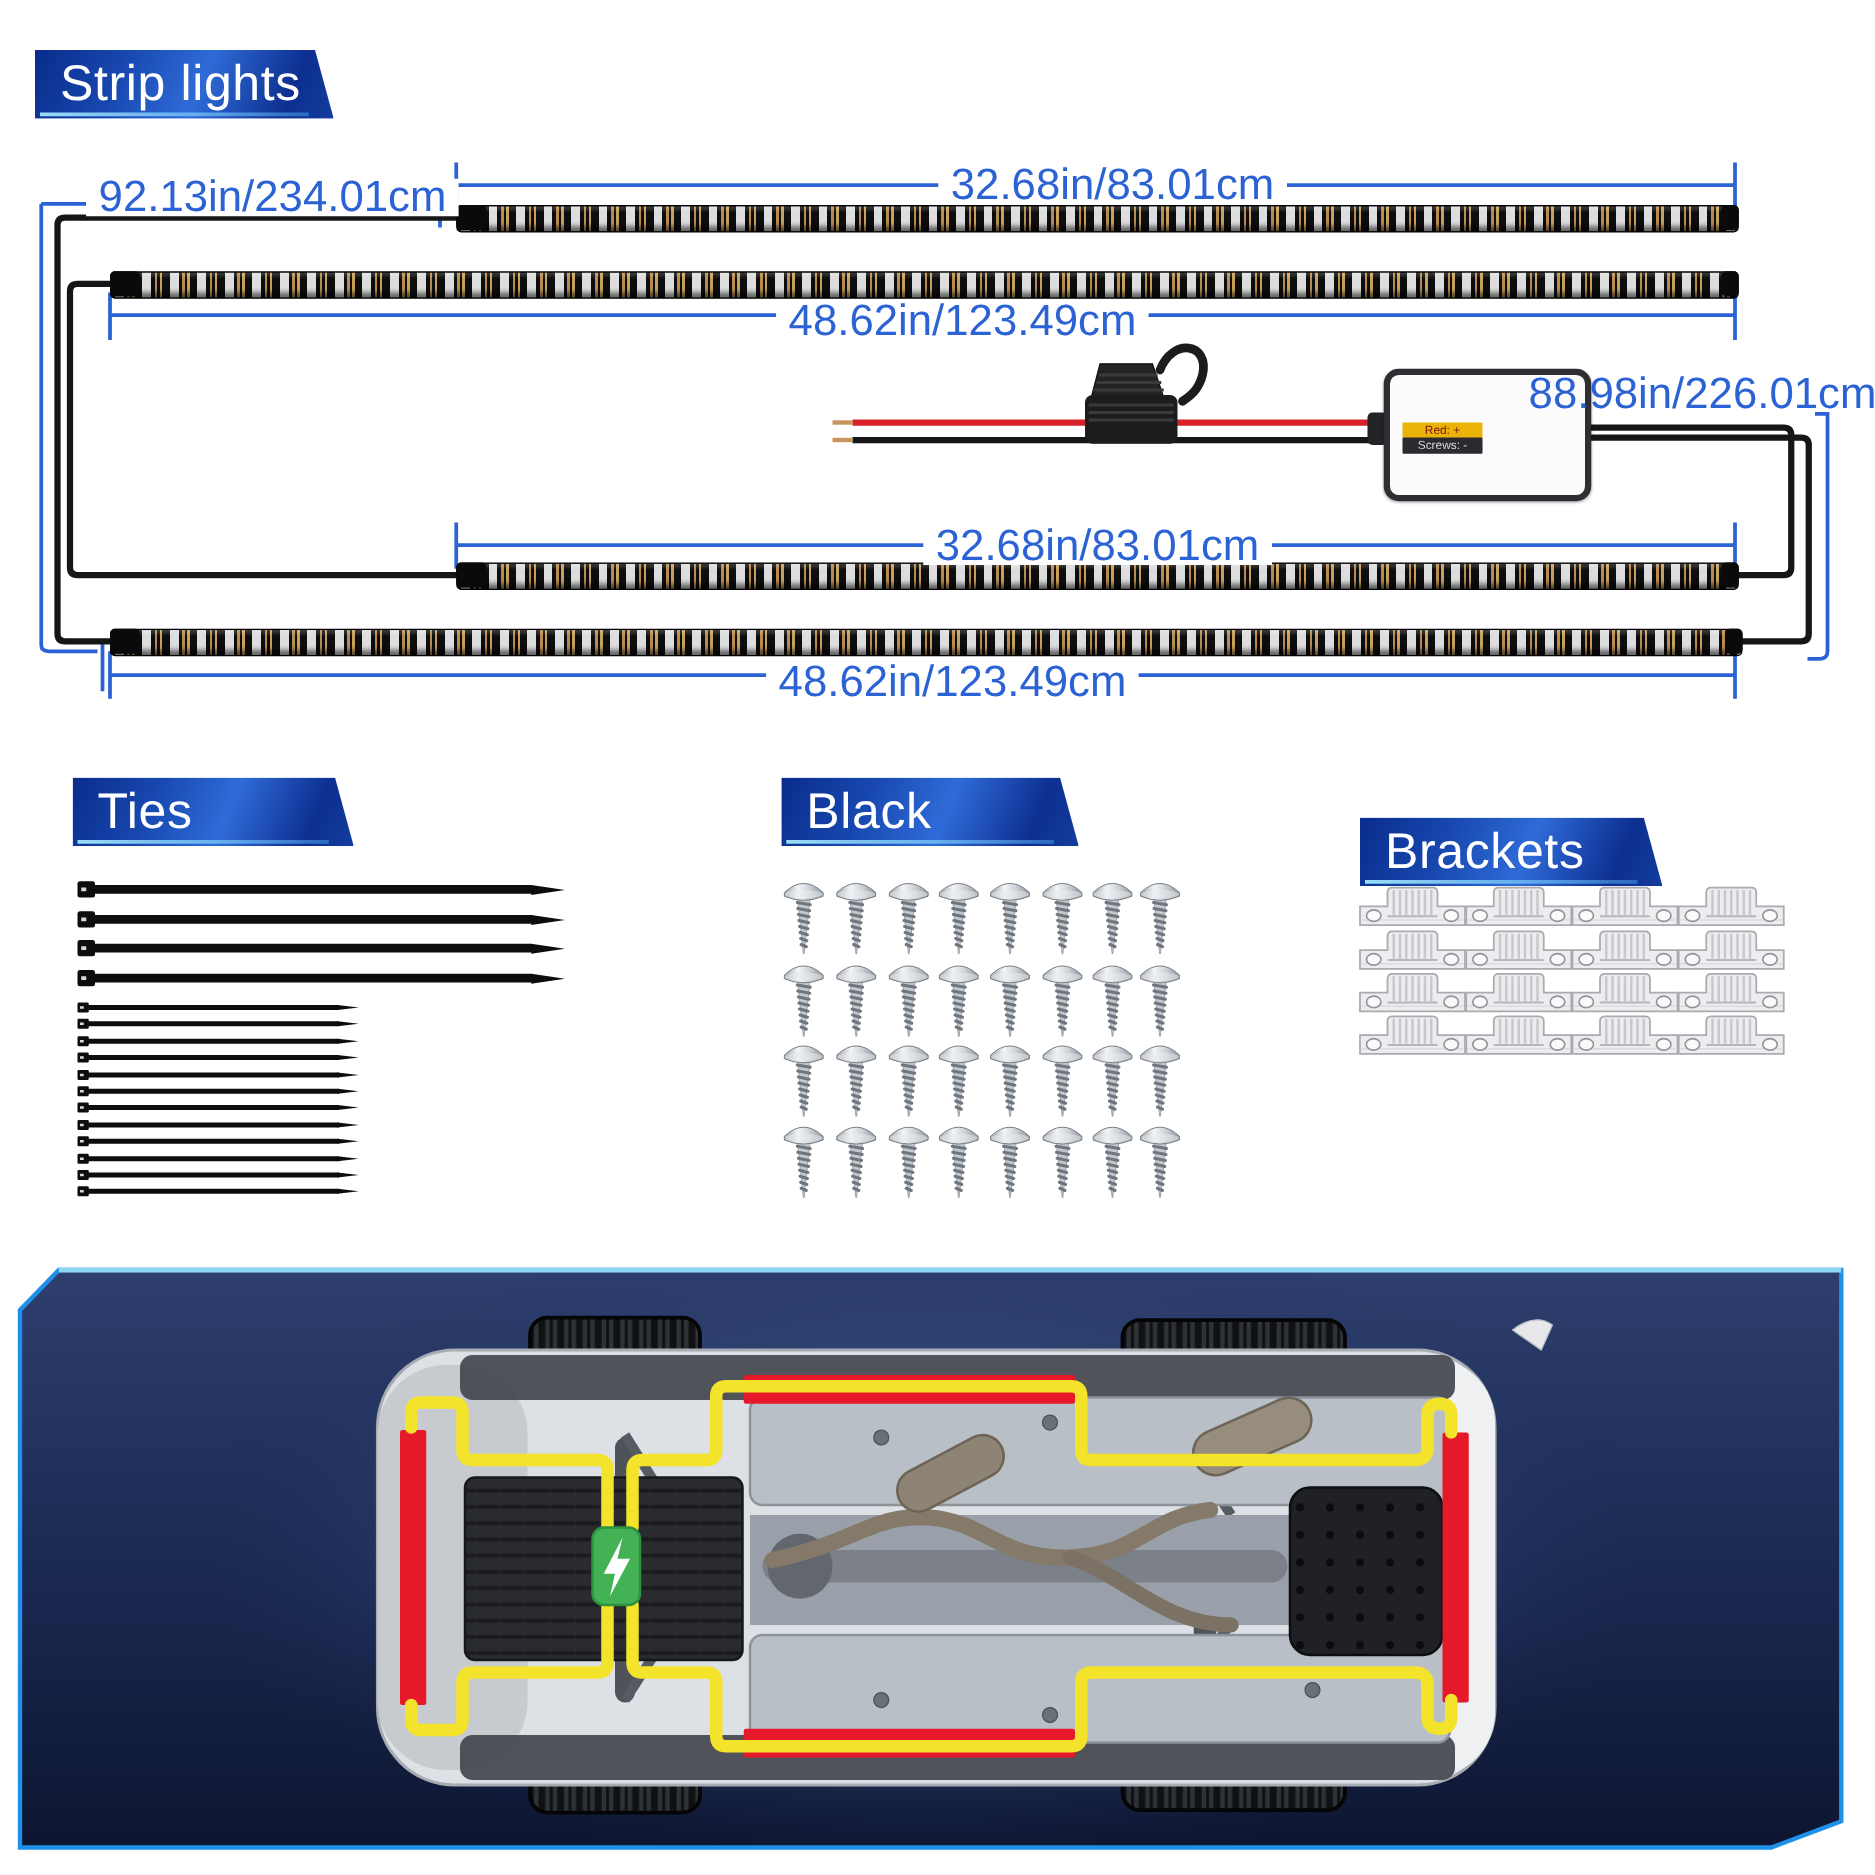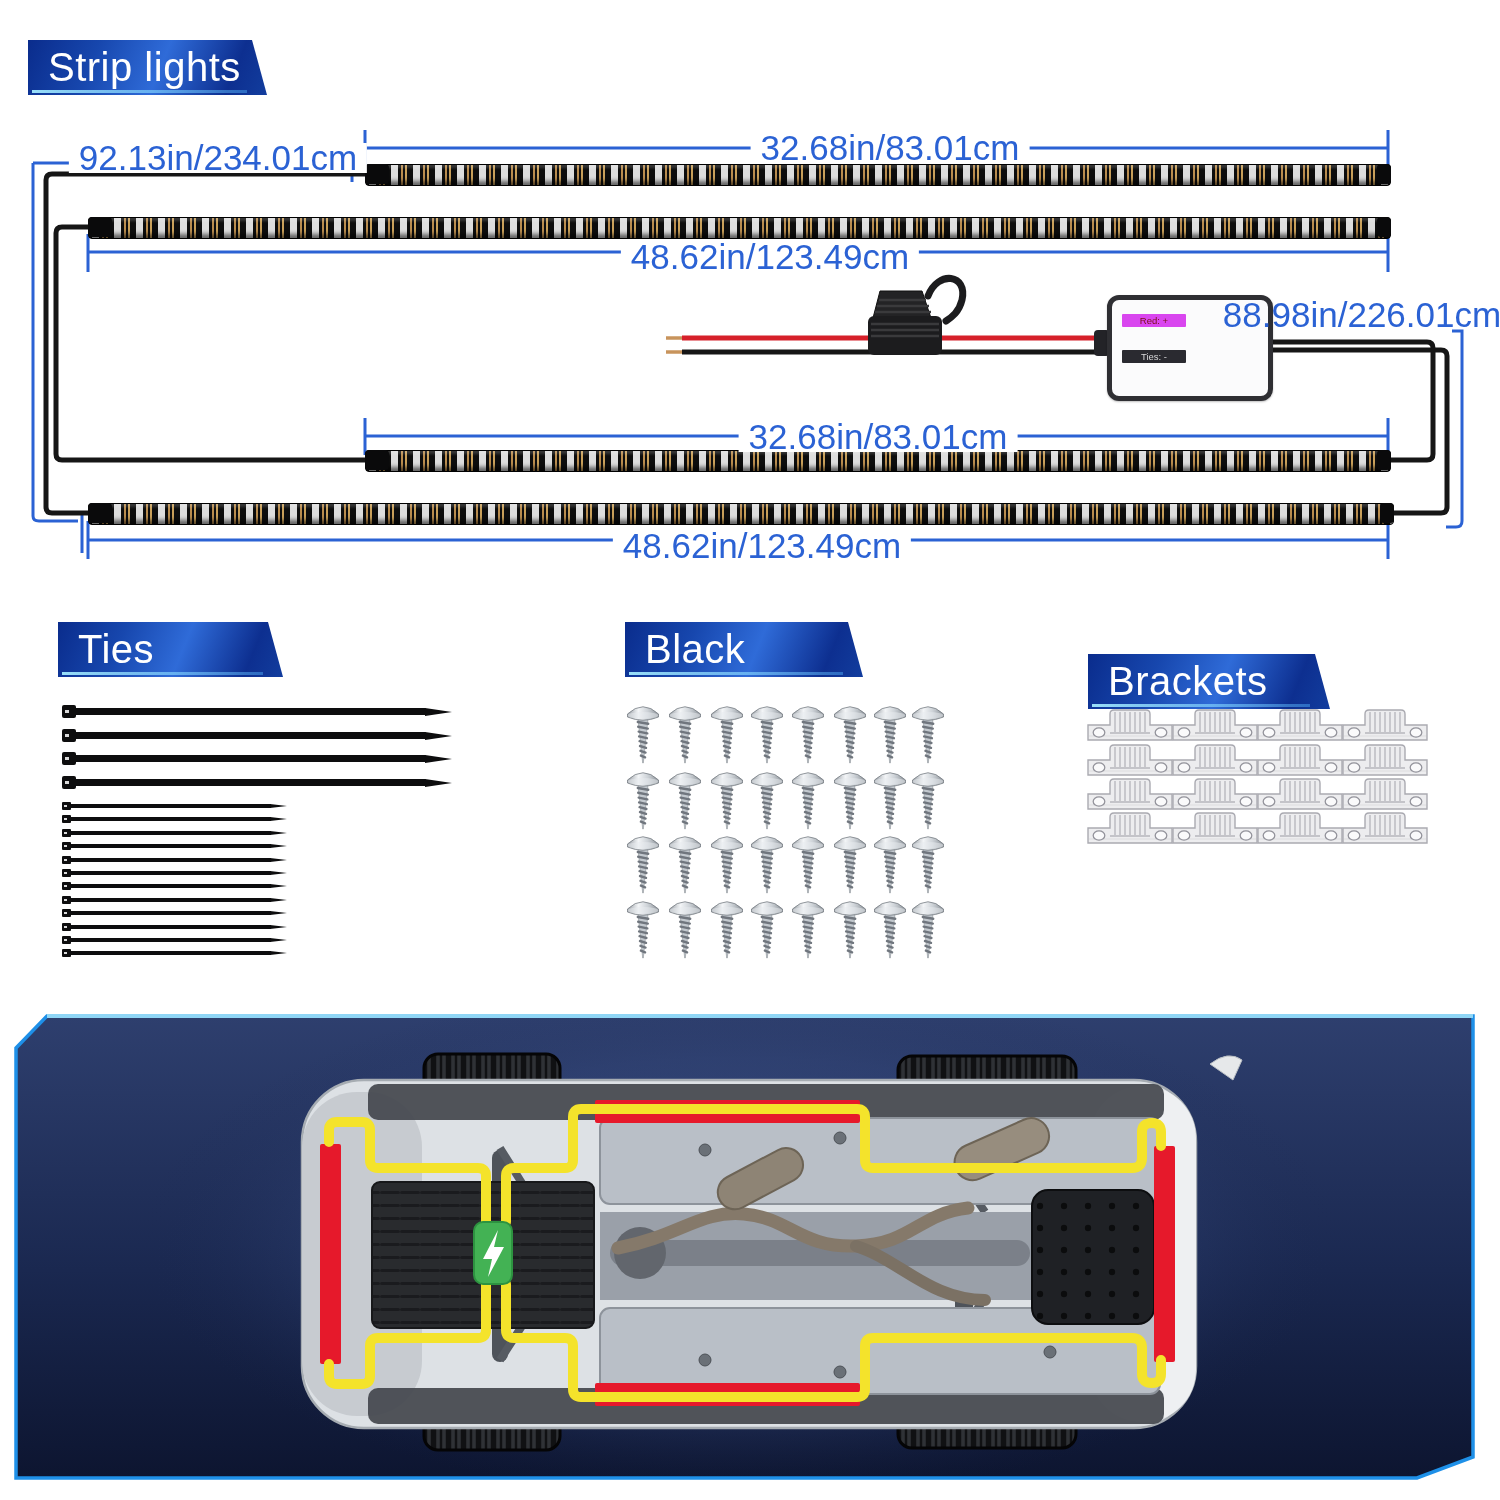--- a/index.html
+++ b/index.html
@@ -28,21 +28,21 @@
       #b98c4e 13px 15px,#0d0d0d 15px 17px,#c9a05a 17px 19px,#0d0d0d 19px 22px);
     box-shadow:inset 0 3px 3px rgba(255,255,255,.18), inset 0 -4px 4px rgba(0,0,0,.55);}
   .strip-cap-l{position:absolute;left:-1px;top:-1px;height:20px;width:24px;background:#0a0a0b;border-radius:4px;}
   .strip-cap-r{position:absolute;right:-1px;top:-1px;height:20px;width:14px;background:#0a0a0b;border-radius:4px;}
 
   
   .ctrl-box{position:absolute;left:1107px;top:295px;width:156px;height:96px;background:#fbfbfc;
     border:5px solid #2f2f33;border-radius:12px;box-shadow:0 1px 2px rgba(0,0,0,.25);}
   .ctrl-label{position:absolute;left:10px;width:64px;height:13px;font-size:9.5px;line-height:13px;
     text-align:center;border-radius:1px;}
-  .ctrl-label.red{top:14px;background:#d946ef;color:#7a1016;}
+  .ctrl-label.red{top:38px;background:#eab308;color:#7a1016;}
   .ctrl-label.black{top:50px;background:#2a2a30;color:#d8d8da;}
 
   
   .tie-l{position:absolute;width:390px;height:13px;}
   .tie-l .tie-head{position:absolute;left:0;top:0;width:14px;height:13px;background:#0d0d0e;border-radius:2px;}
   .tie-l .tie-head::after{content:"";position:absolute;left:3px;top:5px;width:4px;height:3px;background:#fff;opacity:.85;}
   .tie-l .tie-body{position:absolute;left:13px;top:3px;width:351px;height:7px;background:#0d0d0e;border-radius:1px;}
   .tie-l .tie-tip{position:absolute;left:363px;top:2.5px;width:0;height:0;
     border-left:27px solid #0d0d0e;border-top:4px solid transparent;border-bottom:4px solid transparent;}
   .tie-s{position:absolute;width:225px;height:8px;}
@@ -159,21 +159,21 @@
     <div class="strip-cap-l"></div>
     <div class="strip-cap-r"></div>
   </div>
   <div class="led-strip" style="left:88px;top:503px;width:1304px">
     <div class="strip-cap-l"></div>
     <div class="strip-cap-r"></div>
   </div>
 
   <div class="ctrl-box">
     <div class="ctrl-label red">Red: +</div>
-    <div class="ctrl-label black">Ties: -</div>
+    <div class="ctrl-label black">Screws: -</div>
   </div>
 
   <div class="dim-label" style="left:218px;top:143px">92.13in/234.01cm</div>
   <div class="dim-label" style="left:890px;top:133px">32.68in/83.01cm</div>
   <div class="dim-label" style="left:770px;top:242px">48.62in/123.49cm</div>
   <div class="dim-label no-bg" style="left:1362px;top:300px">88.98in/226.01cm</div>
   <div class="dim-label" style="left:878px;top:422px">32.68in/83.01cm</div>
   <div class="dim-label" style="left:762px;top:531px">48.62in/123.49cm</div>
 
   <div class="banner" style="left:28px;top:40px;width:239px">

